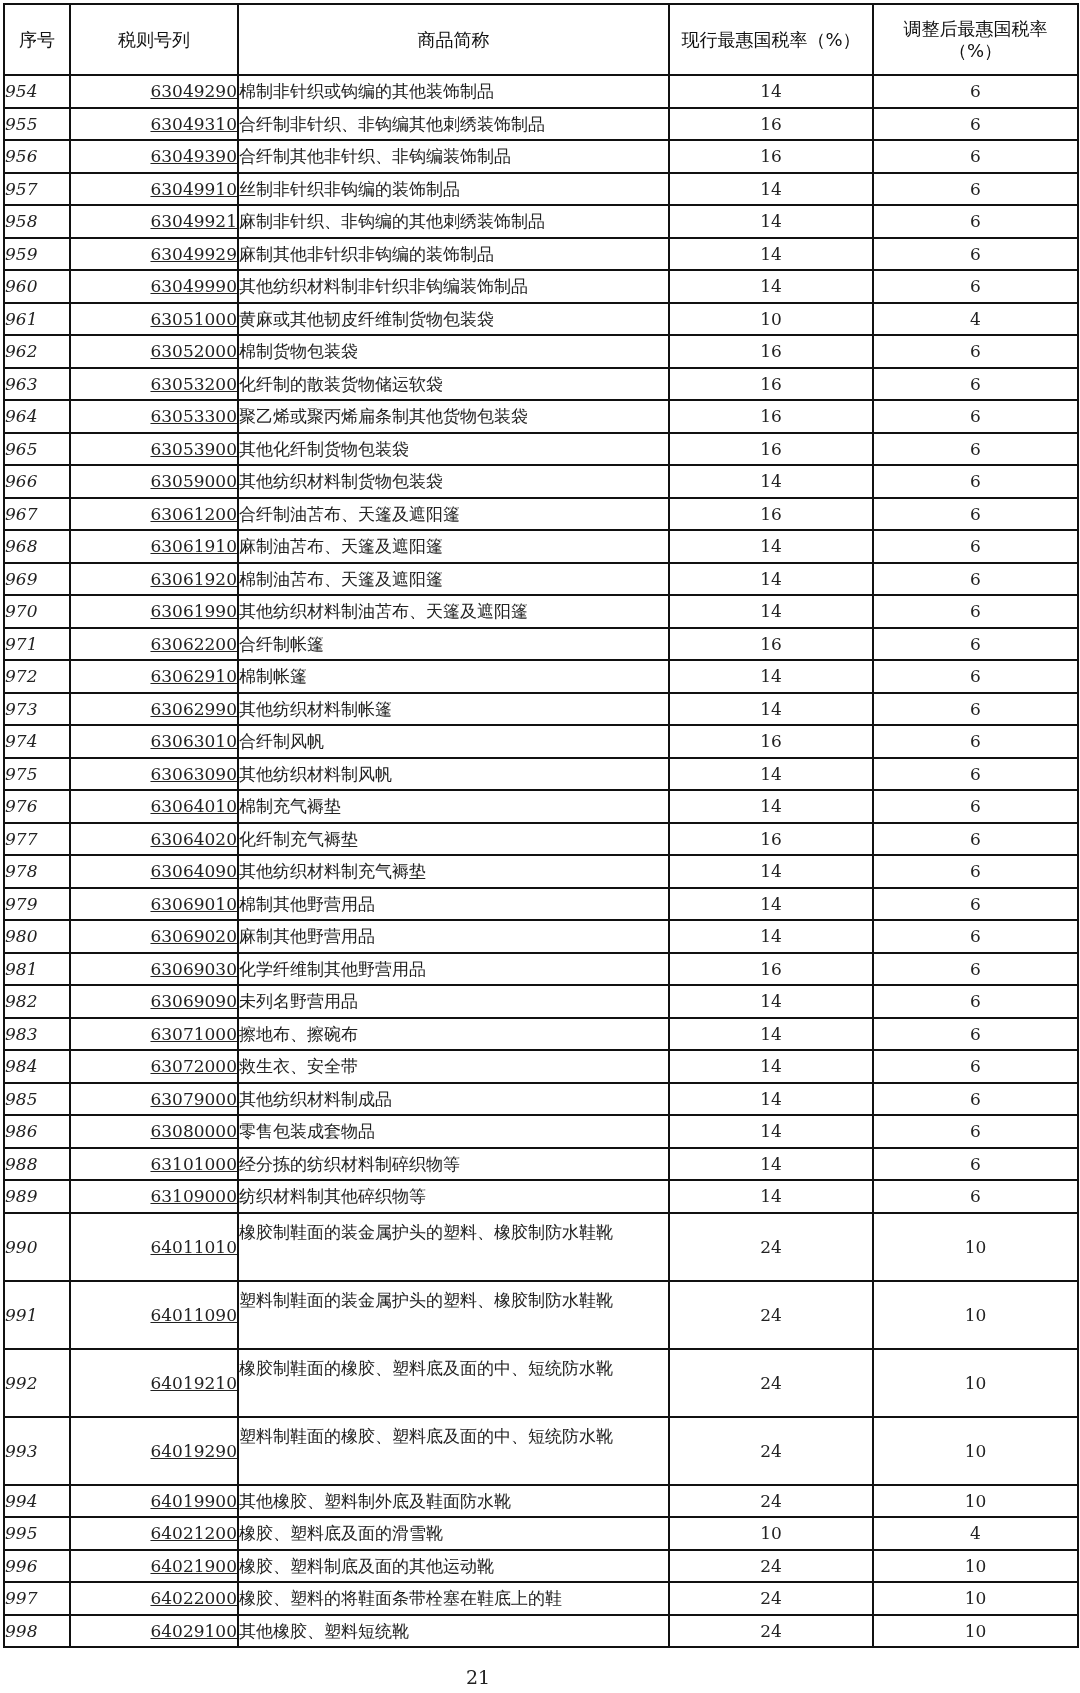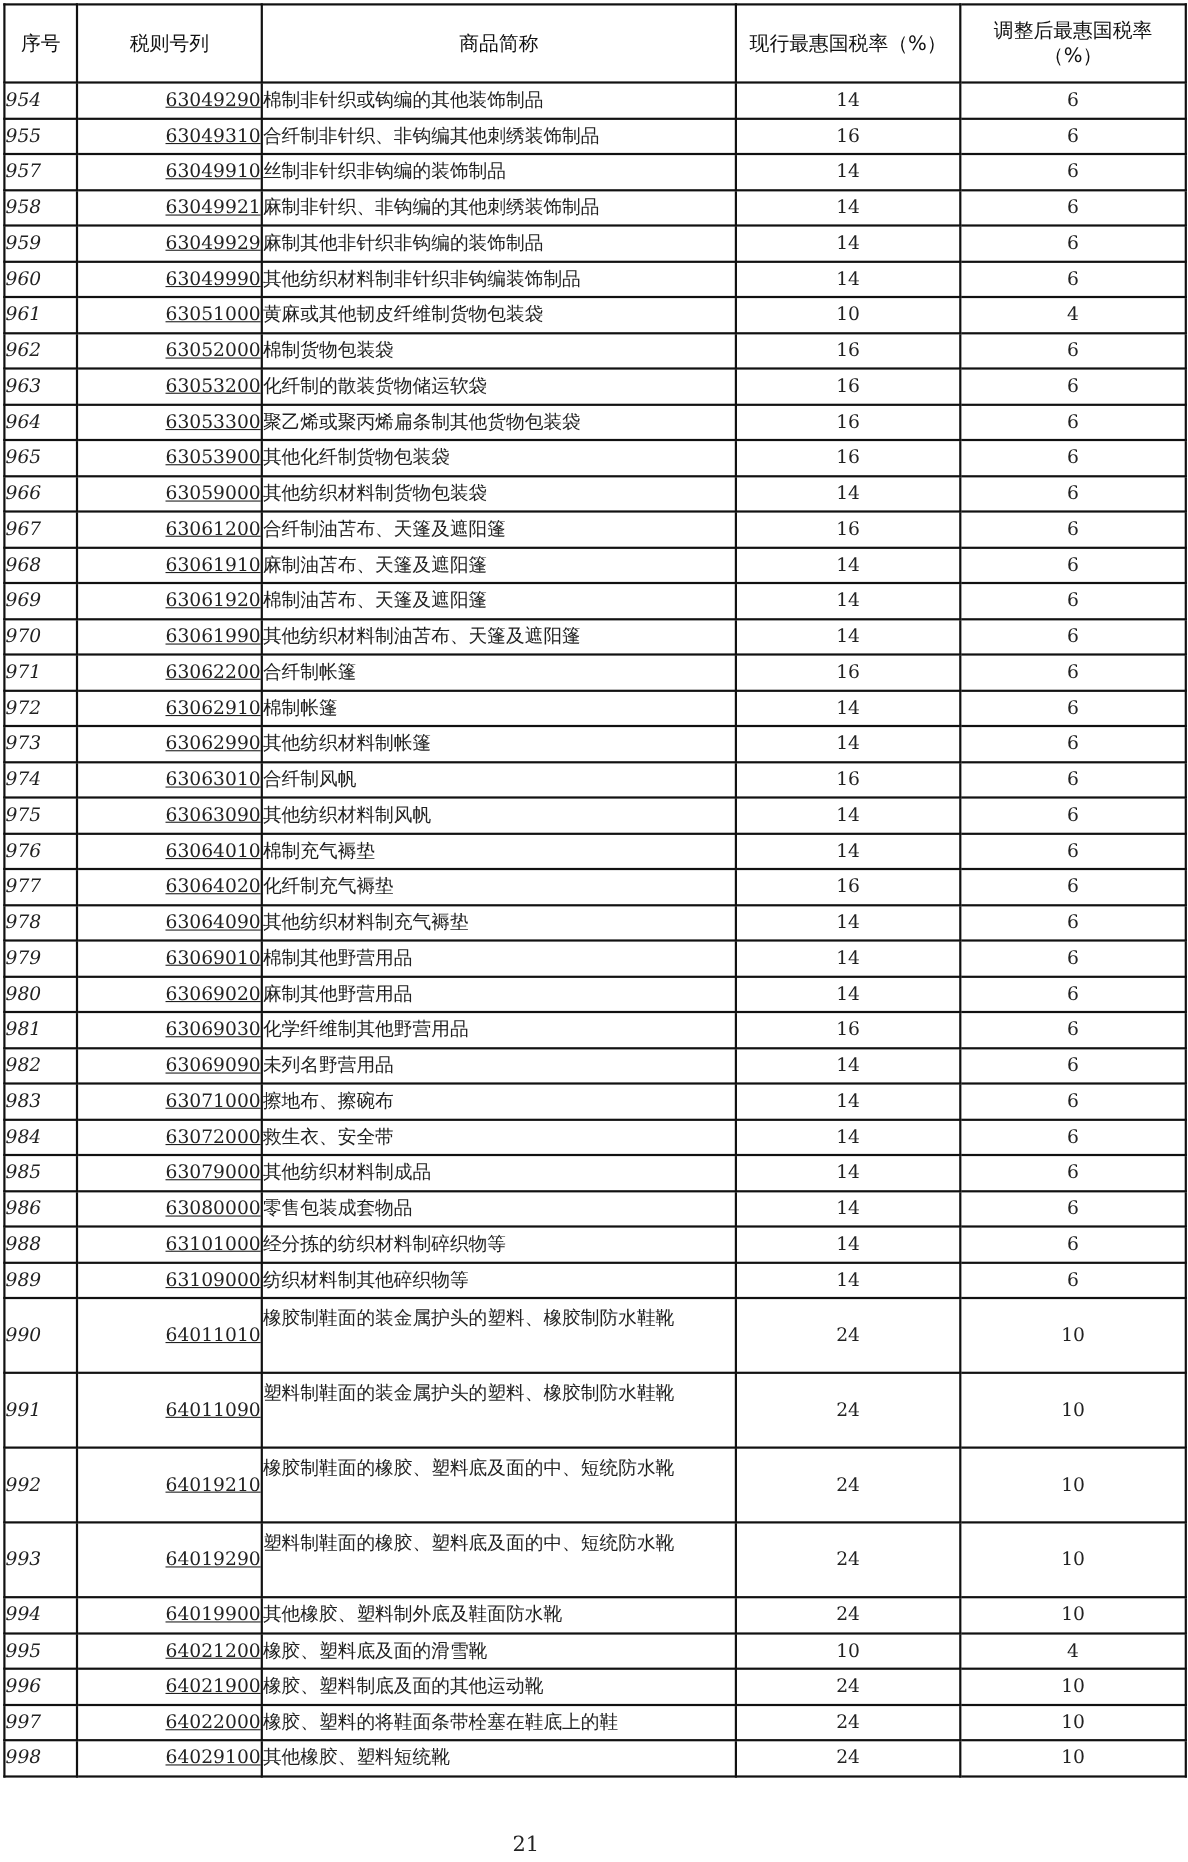--- a/index.html
+++ b/index.html
@@ -58,20 +58,27 @@
         <td class="c-new">6</td>
       </tr>
       <tr>
         <td class="c-seq">955</td>
         <td class="c-code">63049310</td>
         <td class="c-name">合纤制非针织、非钩编其他刺绣装饰制品</td>
         <td class="c-cur">16</td>
         <td class="c-new">6</td>
       </tr>
       <tr>
+        <td class="c-seq">956</td>
+        <td class="c-code">63049390</td>
+        <td class="c-name">合纤制其他非针织、非钩编装饰制品</td>
+        <td class="c-cur">16</td>
+        <td class="c-new">6</td>
+      </tr>
+      <tr>
         <td class="c-seq">957</td>
         <td class="c-code">63049910</td>
         <td class="c-name">丝制非针织非钩编的装饰制品</td>
         <td class="c-cur">14</td>
         <td class="c-new">6</td>
       </tr>
       <tr>
         <td class="c-seq">958</td>
         <td class="c-code">63049921</td>
         <td class="c-name">麻制非针织、非钩编的其他刺绣装饰制品</td>

